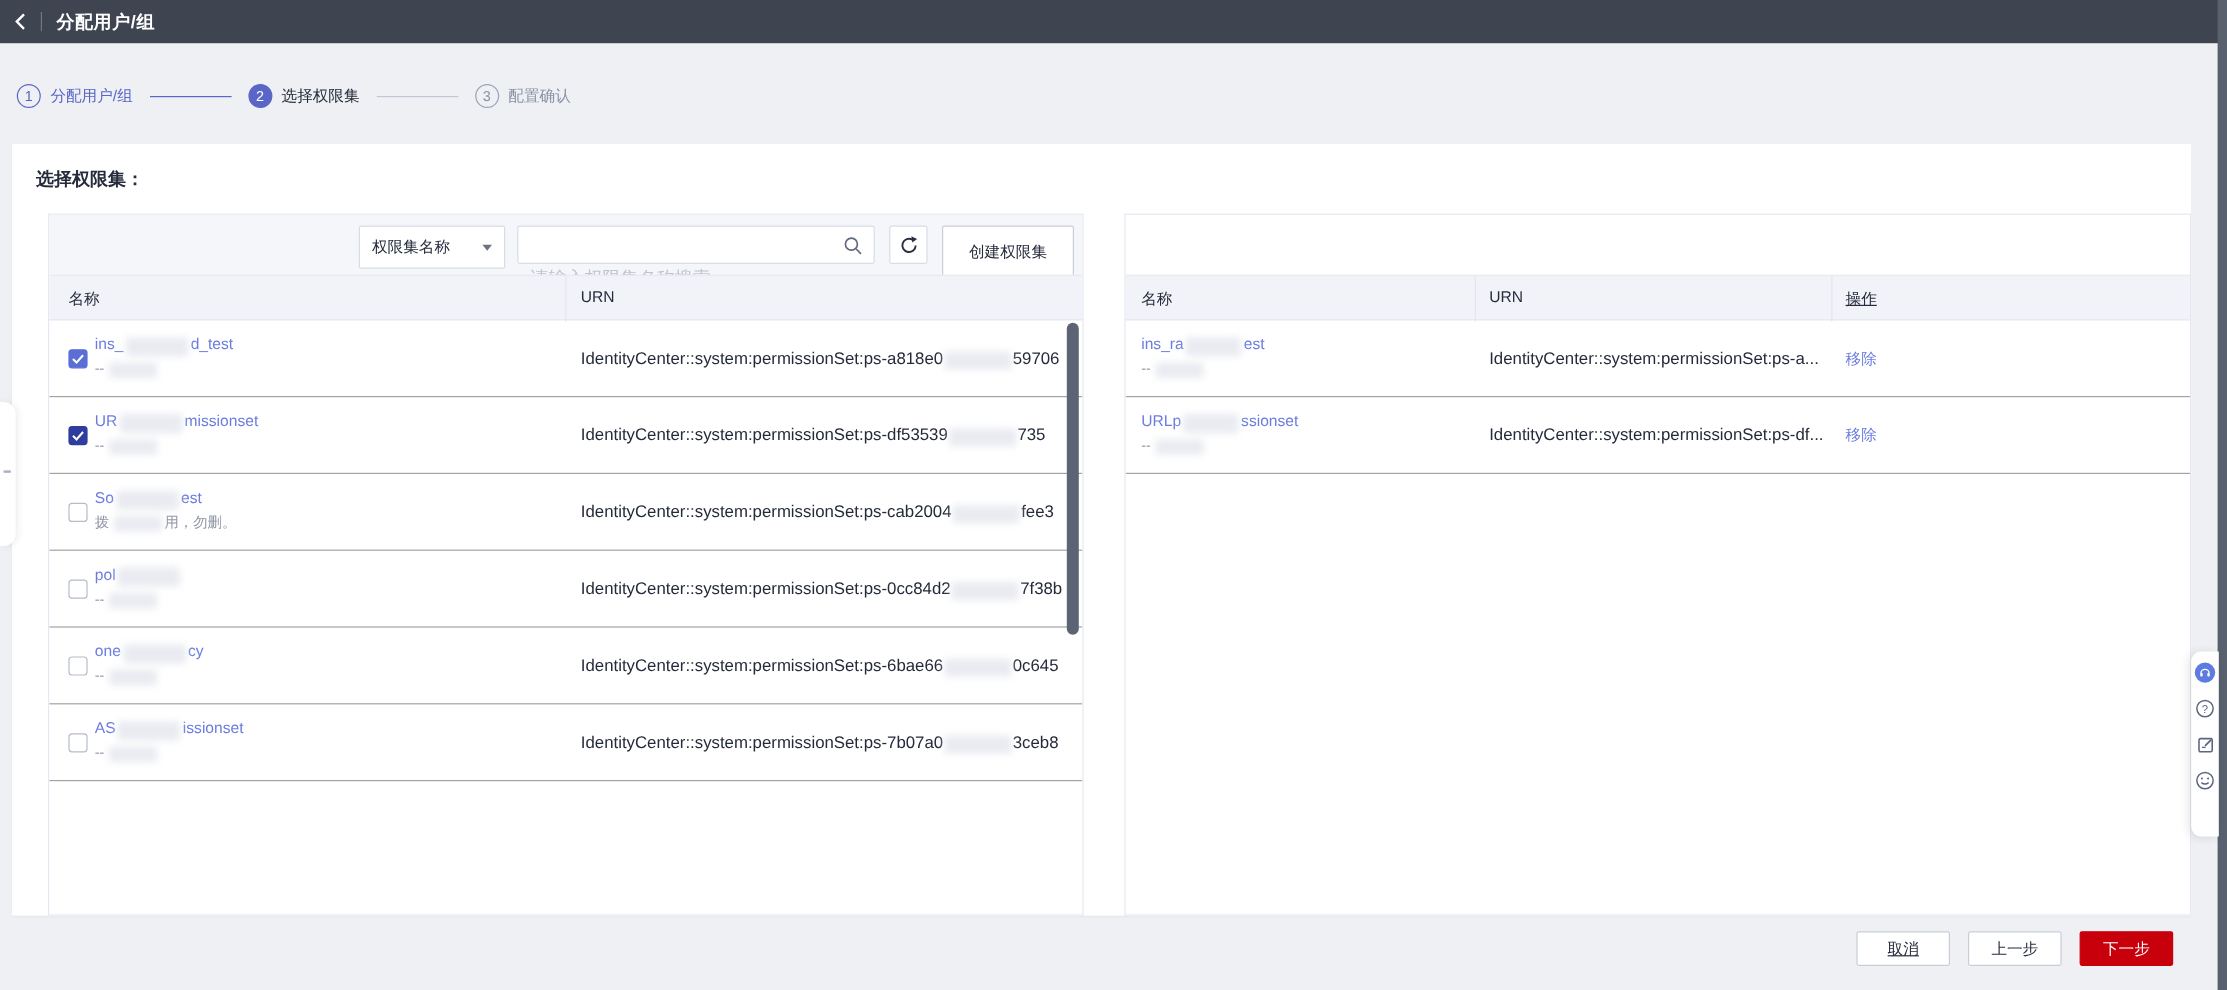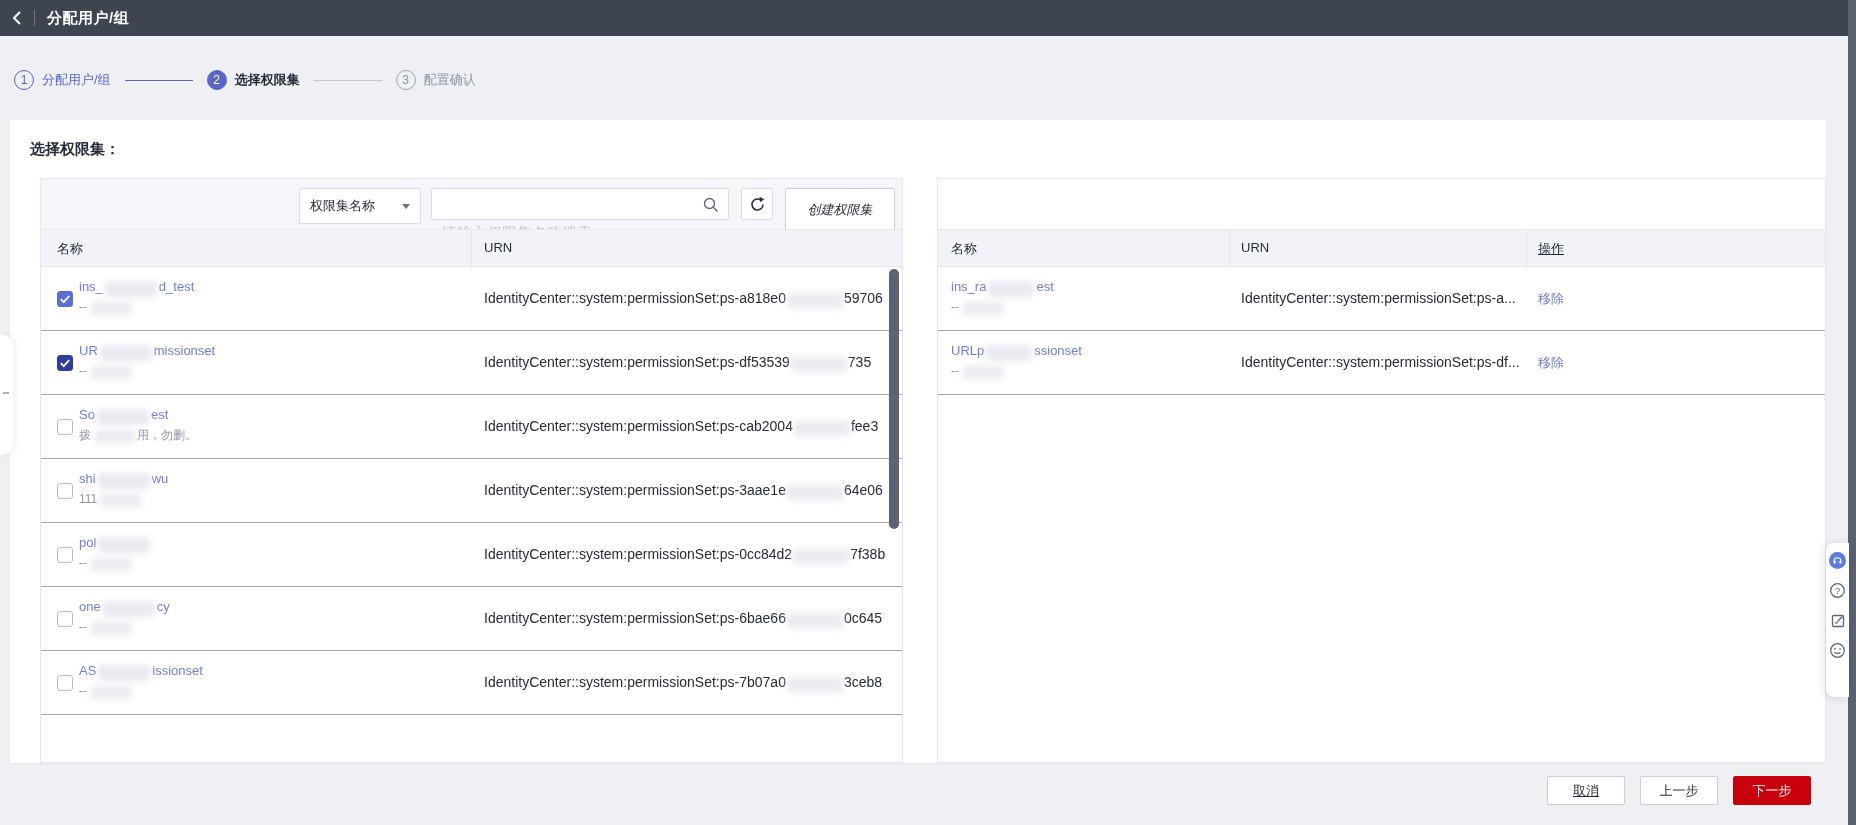--- a/index.html
+++ b/index.html
@@ -15,21 +15,21 @@
   
   .rightstrip { position:absolute; right:0; top:0; width:8px; height:825px; background:#59606e; z-index:6; }
 
   
   .stepper { position:absolute; left:14px; top:62px; height:36px; display:flex; align-items:center; }
   .step { display:flex; align-items:center; cursor:pointer; }
   .scircle { width:20px; height:20px; border-radius:50%; display:flex; align-items:center; justify-content:center; font-size:12px; }
   .s-done .scircle { border:1px solid #5966c8; color:#5966c8; background:transparent; }
   .s-done .slabel { color:#5966c8; }
   .s-cur .scircle { background:#5966c8; color:#fff; border:1px solid #5966c8; }
-  .s-cur .slabel { color:#252b3a; font-weight:bold; }
+  .s-cur .slabel { color:#252b3a; font-weight:normal; }
   .s-pend .scircle { border:1px solid #9ba3b4; color:#8a92a5; }
   .s-pend .slabel { color:#8a92a5; }
   .slabel { font-size:13px; margin-left:8px; }
   .sline { width:68px; height:1px; margin:0 14px; }
   .sline.blue { background:#5966c8; }
   .sline.gray { background:#c2c7d4; }
 
   
   .card { position:absolute; left:10px; top:120px; width:1816px; height:643px; background:#fff; box-shadow:0 1px 2px rgba(0,0,0,.04); }
   .sect-title { position:absolute; left:20px; top:20px; font-size:15px; font-weight:bold; color:#252b3a; }
@@ -47,21 +47,21 @@
 
   
   .selectbox { position:absolute; top:9px; height:32px; background:#fff; border:1px solid #d8dce6; border-radius:2px; display:flex; align-items:center; font-size:13px; color:#252b3a; cursor:pointer; padding:17px 10px; }
   .selectbox .caret { margin-left:auto; width:0; height:0; border-left:4px solid transparent; border-right:4px solid transparent; border-top:5px solid #6b7284; }
   .searchwrap { position:absolute; top:9px; height:32px; background:#fff; border:1px solid #d8dce6; border-radius:2px; }
   .searchwrap input { border:none; outline:none; width:100%; height:100%; padding:0 34px 0 10px; font-size:15px; color:#252b3a; background:transparent; font-family:inherit;margin-top:28px; }
   .searchwrap input::placeholder { color:#bfc3cf; }
   .mag { position:absolute; right:8px; top:7px; width:18px; height:18px; }
   .iconbtn { position:absolute; top:9px; width:32px; height:32px; background:#fff; border:1px solid #d8dce6; border-radius:2px; display:flex; align-items:center; justify-content:center; cursor:pointer; }
   .btn { display:flex; align-items:center; justify-content:center; background:#fff; border:1px solid #c9cdd8; border-radius:2px; font-size:13px; color:#252b3a; cursor:pointer; font-family:inherit; }
-  .createbtn { position:absolute; top:9px; height:44px;font-style:italic; }
+  .createbtn { position:absolute; top:9px; height:44px; }
 
   
   .cb { position:absolute; left:16px; top:24px; width:16px; height:16px; border-radius:3px; border:1px solid #b6bccb; background:#fff; cursor:pointer; }
   .cb svg { display:none; }
   .cb.cb-light { background:#5b6ed6; border-color:#5b6ed6; }
   .cb.cb-dark  { background:#2e3d9e; border-color:#2e3d9e; }
   .cb.cb-light svg, .cb.cb-dark svg { display:block; }
   .namecell { position:absolute; left:38px; top:11px; }
   .panel-right .namecell { left:13px; }
   .nline { font-size:13px; line-height:18px; }
@@ -189,28 +189,20 @@
 
       <div class="rrow">
         <span class="cb"></span>
         <div class="namecell">
           <div class="nline"><a><span>So</span><span class="redact rx-name"></span><span>est</span></a></div>
           <div class="sline2"><span>拨</span><span class="redact rx-sub"></span><span>用，勿删。</span></div>
         </div>
         <div class="urncell"><span>IdentityCenter::system:permissionSet:ps-cab2004</span><span class="redact rx-urn"></span><span>fee3</span></div>
       </div>
 
-      <div class="rrow">
-        <span class="cb"></span>
-        <div class="namecell">
-          <div class="nline"><a><span>shi</span><span class="redact rx-name"></span><span>wu</span></a></div>
-          <div class="sline2"><span>111</span><span class="redact rx-sub"></span><span></span></div>
-        </div>
-        <div class="urncell"><span>IdentityCenter::system:permissionSet:ps-3aae1e</span><span class="redact rx-urn"></span><span>64e06</span></div>
-      </div>
 
       <div class="rrow">
         <span class="cb"></span>
         <div class="namecell">
           <div class="nline"><a><span>pol</span><span class="redact rx-name"></span><span></span></a></div>
           <div class="sline2"><span>--</span><span class="redact rx-sub"></span><span></span></div>
         </div>
         <div class="urncell"><span>IdentityCenter::system:permissionSet:ps-0cc84d2</span><span class="redact rx-urn"></span><span>7f38b</span></div>
       </div>
 

